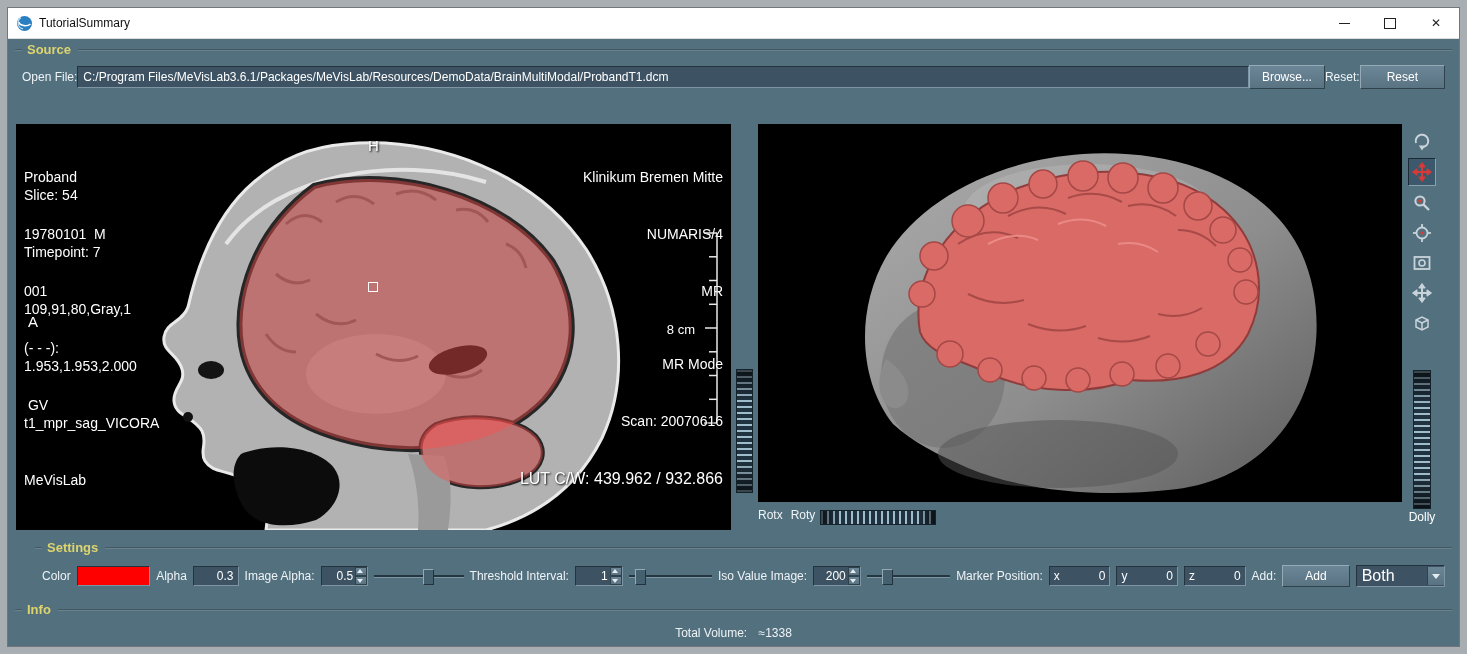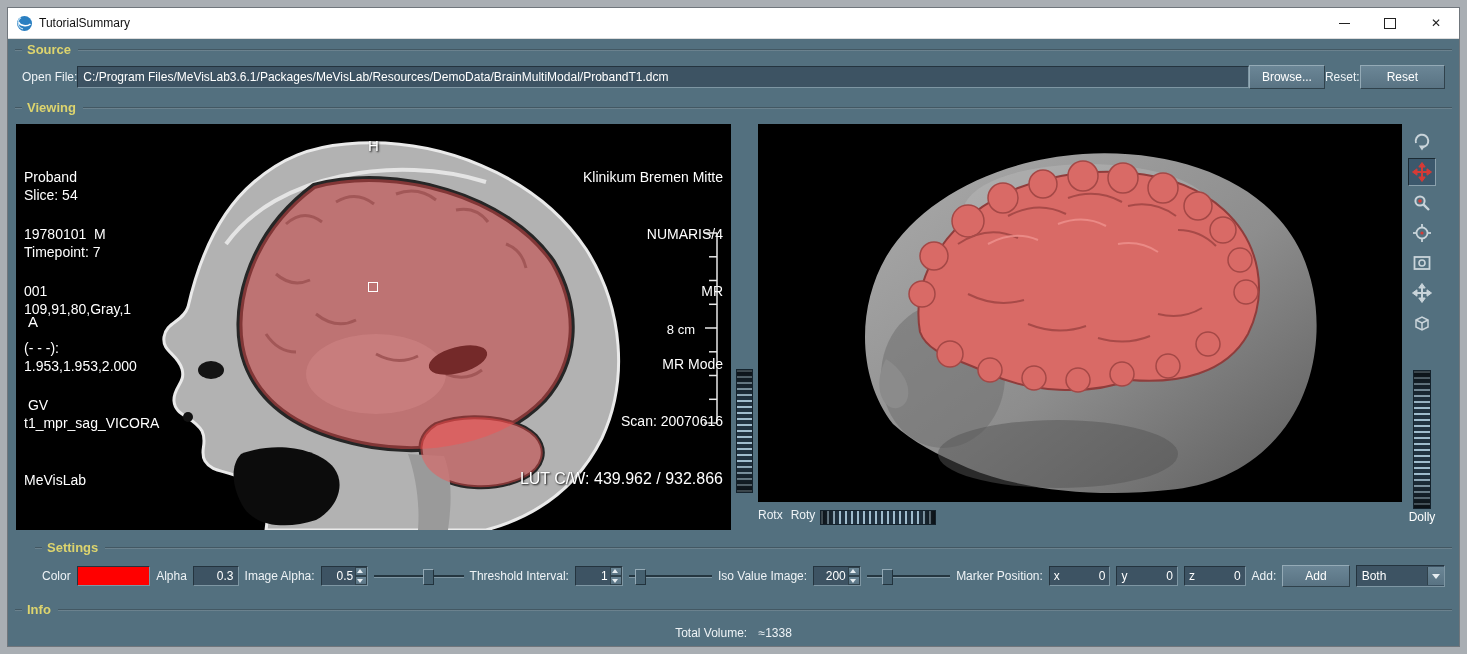--- a/index.html
+++ b/index.html
@@ -77,21 +77,21 @@
   .spin-val { flex:1; text-align:right; color:#fff; font-size:12px; line-height:18px; padding-right:2px; }
   .spin-btns { width:12px; display:flex; flex-direction:column; }
   .spin-btns i { flex:1; position:relative; background:linear-gradient(#6b8696,#597383); border:1px solid #30424c; }
   .spin-btns i.up::after { content:""; position:absolute; left:1px; top:1px; border-left:3px solid transparent; border-right:3px solid transparent; border-bottom:4px solid #e6edf1; }
   .spin-btns i.dn::after { content:""; position:absolute; left:1px; top:2px; border-left:3px solid transparent; border-right:3px solid transparent; border-top:4px solid #e6edf1; }
   .slider { position:relative; width:90px; height:16px; }
   .slider::before { content:""; position:absolute; left:0; right:0; top:7px; height:2px; background:#243640; box-shadow:0 1px 0 #7e96a3; }
   .handle { position:absolute; top:1px; width:9px; height:14px; background:#45606f; border:1px solid; border-color:#94aab6 #22333d #22333d #94aab6; }
   .mfield { width:52px; height:18px; display:flex; align-items:center; justify-content:space-between; color:#fff; font-size:12px; padding:0 4px; }
   .combo { display:flex; width:88px; height:20px; align-items:center; margin-left:auto; }
-  .combo-val { flex:1; color:#fff; font-size:12px; padding-left:5px; }
+  .combo-val { flex:1; color:#fff; font-size:16px; padding-left:5px; }
   .combo-btn { width:16px; height:18px; background:linear-gradient(#6b8696,#597383); border-left:1px solid #30424c; display:flex; align-items:center; justify-content:center; }
   .combo-btn::after { content:""; border-left:4px solid transparent; border-right:4px solid transparent; border-top:5px solid #e6edf1; }
 
   
   #g-info { top:593px; height:44px; }
   .info-row { text-align:center; padding-top:8px; font-size:12px; color:#eef3f6; }
 
   #g-source { top:33px; height:56px; }
 </style>
 </head>
@@ -127,25 +127,20 @@
     <div class="source-row">
       <span class="lbl">Open File:</span>
       <div class="path-field sunken">C:/Program Files/MeVisLab3.6.1/Packages/MeVisLab/Resources/DemoData/BrainMultiModal/ProbandT1.dcm</div>
       <div class="btn raised btn-browse">Browse...</div>
       <span class="lbl">Reset:</span>
       <div class="btn raised btn-reset">Reset</div>
     </div>
   </section>
 
   <section class="group" id="g-viewing" style="position:absolute;">
-    <div class="ghead">
-      <span class="gpre"></span>
-      <span class="gtitle">Viewing</span>
-      <span class="gline"></span>
-    </div>
 
     <div class="viewer2d">
       <svg width="715" height="406" viewBox="0 0 715 406">
         <rect width="715" height="406" fill="#000"></rect>
 
         <path d="M330,20 C420,12 520,50 570,125 C608,185 612,258 586,314 C562,362 522,392 470,406 L250,406 C254,382 246,368 228,356 C212,345 197,350 189,337 C183,327 192,319 186,307 C177,292 159,292 158,277 C157,263 170,259 166,245 C161,229 146,228 148,213 C150,198 167,198 172,183 C180,148 198,92 238,58 C266,34 294,23 330,20 Z" fill="#b2b2b2" stroke="#eaeaea" stroke-width="3"></path>
         <path d="M210,120 C260,50 380,30 470,58" fill="none" stroke="#f0f0f0" stroke-width="4" opacity="0.8"></path>
 
         <path id="brainPath" d="M298,62 C380,40 492,72 537,138 C566,188 560,240 528,276 C488,318 418,332 356,322 C298,312 248,288 230,240 C212,192 230,112 298,62 Z" fill="#8f8f8f" stroke="#262626" stroke-width="6"></path>
         <ellipse cx="360" cy="250" rx="70" ry="40" fill="#a8a8a8" opacity="0.7"></ellipse>

